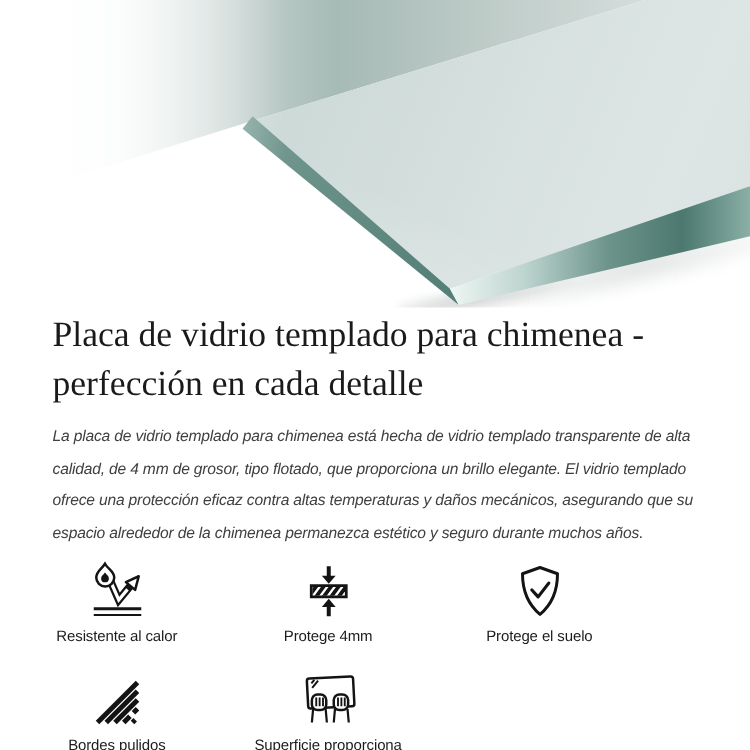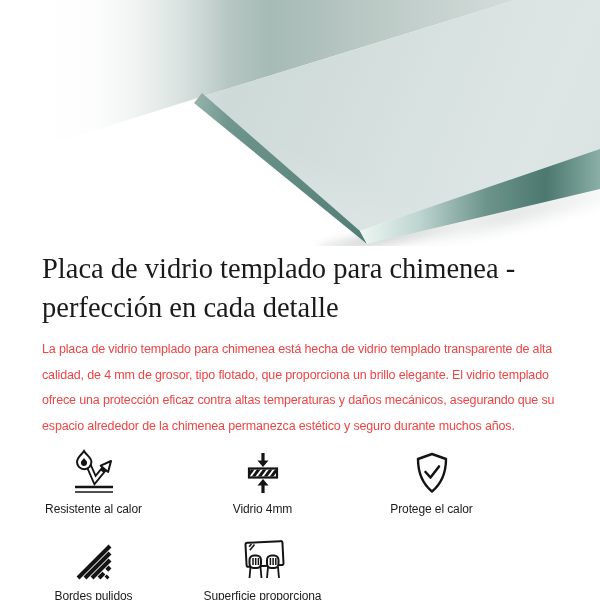--- a/index.html
+++ b/index.html
@@ -28,21 +28,21 @@
   .glass-edge-right{position:absolute;inset:0;
       background:linear-gradient(to right,#417067 0%,#59837a 16%,#7da39b 36%,#b7d0ca 50%,#eef6f3 60%,#bdd4cf 70%,#6d948b 81%,#4c786f 91%,#8aafa7 100%);
       clip-path:polygon(360px 231px,600px 149px,600px 189px,367px 244px);}
   .photo-fade-left{position:absolute;inset:0;
       background:linear-gradient(to right,#ffffff 5%, rgba(255,255,255,0.88) 15%, rgba(255,255,255,0) 38%);}
 
   
   .content{position:absolute;left:0;top:244px;width:600px;padding:0 42px;box-sizing:border-box;}
   h1.title{font-family:"Liberation Serif","DejaVu Serif",serif;font-weight:400;
       font-size:28.5px;line-height:39px;margin:5px 0 10px 0;color:#1a1a1a;max-width:516px;}
-  p.desc{font-size:12.5px;line-height:25.5px;letter-spacing:-0.15px;color:#ef4444;margin:0 0 8px 0;max-width:516px;}
+  p.desc{font-size:12.5px;line-height:25.5px;letter-spacing:-0.15px;color:#404040;margin:0 0 8px 0;max-width:516px;font-style:italic;}
 
   
   .features{margin-left:-33px;width:507px;display:grid;grid-template-columns:repeat(3,1fr);
       row-gap:18px;margin-top:2px;}
   .feature{display:flex;flex-direction:column;align-items:center;}
   .feature .icon-box{height:48px;display:flex;align-items:flex-end;justify-content:center;}
   .feature .label{margin-top:7px;font-size:12px;color:#1c1c1c;letter-spacing:-0.1px;white-space:nowrap;}
   svg{display:block;}
   .st{stroke:#141414;fill:none;stroke-width:2;}
 </style>
@@ -97,31 +97,31 @@
               <line x1="14" y1="29" x2="25" y2="14" style="stroke:#141414;stroke-width:3"></line>
               <line x1="20" y1="29" x2="31" y2="14" style="stroke:#141414;stroke-width:3"></line>
               <line x1="26" y1="29" x2="37" y2="14" style="stroke:#141414;stroke-width:3"></line>
             </g>
             <line x1="20" y1="2" x2="20" y2="10" style="stroke:#141414;stroke-width:3.2"></line>
             <polygon points="14.5,9.5 25.5,9.5 20,16" style="fill:#141414"></polygon>
             <line x1="20" y1="42" x2="20" y2="34" style="stroke:#141414;stroke-width:3.2"></line>
             <polygon points="14.5,34.5 25.5,34.5 20,28" style="fill:#141414"></polygon>
           </svg>
         </div>
-        <div class="label">Vidrio 4mm</div>
+        <div class="label">Protege 4mm</div>
       </div>
 
       <div class="feature">
         <div class="icon-box">
           <svg width="36" height="44" viewBox="0 0 36 44">
             <path class="st" d="M18 3 L32 8 C32 22 27 33 18 40.5 C9 33 4 22 4 8 Z" style="stroke-width:2.4;stroke-linejoin:round"></path>
             <polyline points="11.5,21 16.5,26.5 25,15.5" style="fill:none;stroke:#141414;stroke-width:2.6;stroke-linecap:round;stroke-linejoin:round"></polyline>
           </svg>
         </div>
-        <div class="label">Protege el calor</div>
+        <div class="label">Protege el suelo</div>
       </div>
 
 
       <div class="feature">
         <div class="icon-box">
           <svg width="44" height="44" viewBox="0 0 44 44">
             <line x1="6" y1="40" x2="38" y2="8" style="stroke:#141414;stroke-width:4"></line>
             <line x1="13" y1="40" x2="38" y2="15" style="stroke:#141414;stroke-width:4"></line>
             <line x1="20" y1="40" x2="38" y2="22" style="stroke:#141414;stroke-width:4"></line>
             <line x1="27" y1="40" x2="38" y2="29" style="stroke:#141414;stroke-width:4;stroke-dasharray:7 4"></line>

